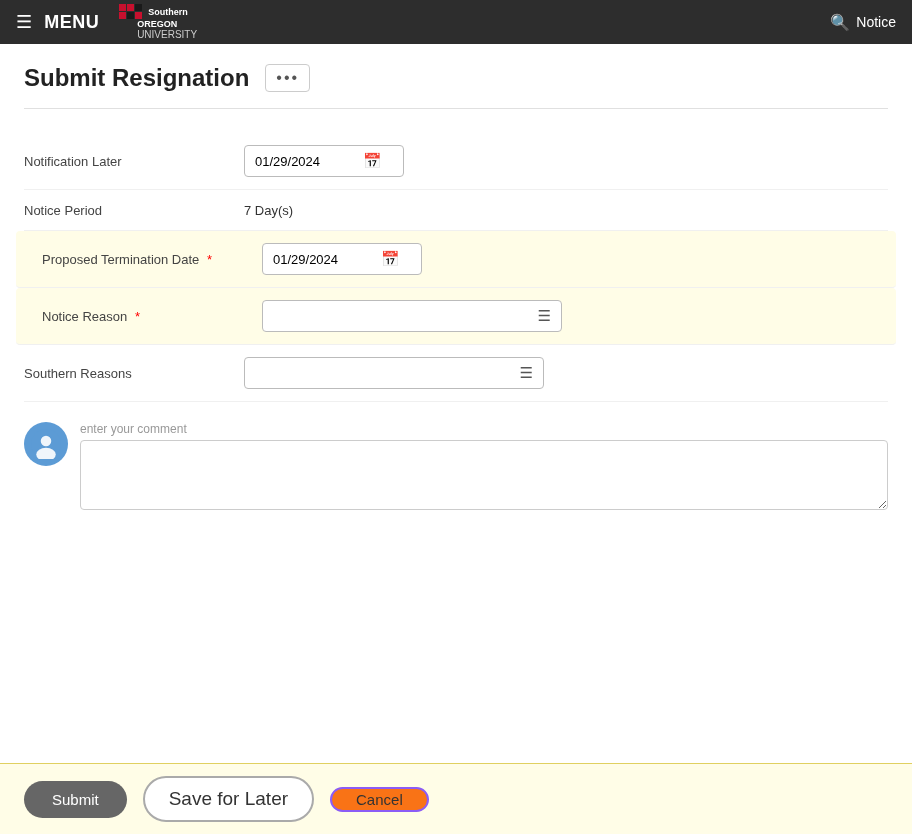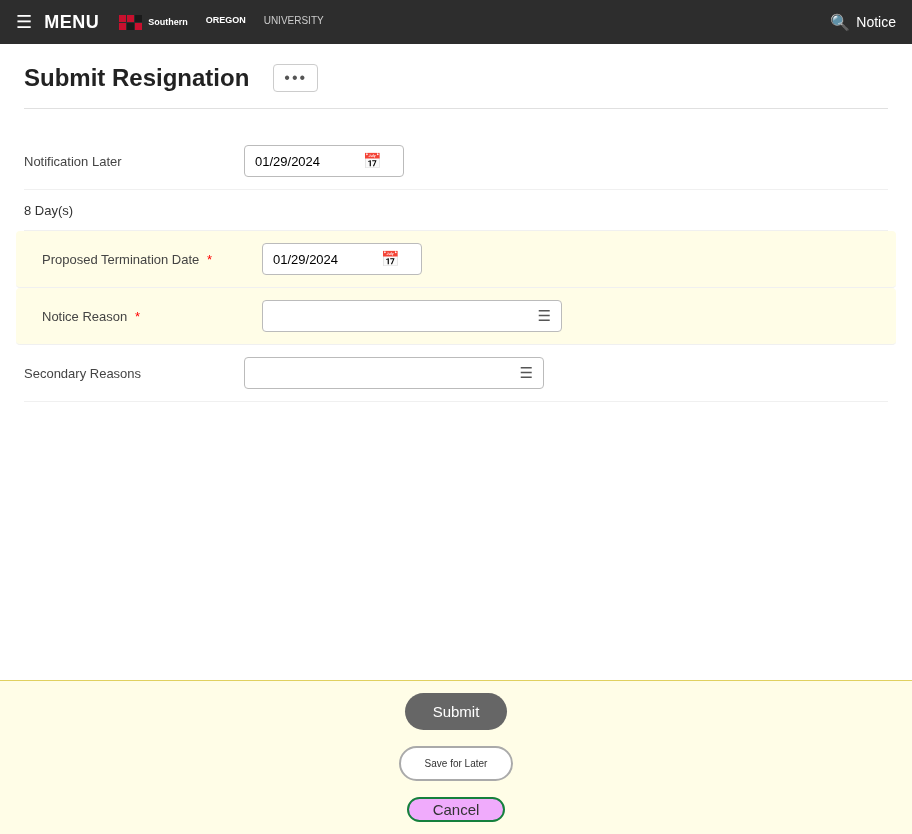--- a/index.html
+++ b/index.html
@@ -23,21 +23,21 @@
     .search-area { display: flex; align-items: center; gap: 6px; color: #fff; font-size: 14px; }
     .search-icon { font-size: 16px; }
 
     
     .main-content { padding: 20px 24px; }
 
     
     .page-title-row {
       display: flex;
       align-items: center;
-      gap: 24px;
+      gap: 16px;
       margin-bottom: 24px;
       padding-bottom: 16px;
       border-bottom: 1px solid #e0e0e0;
     }
     .page-title {
       font-size: 24px;
       font-weight: bold;
       color: #222;
     }
     .more-btn {
@@ -217,60 +217,59 @@
       bottom: 0;
       left: 0;
       right: 0;
       background: #fffde7;
       padding: 12px 24px;
       display: flex;
       align-items: center;
       gap: 16px;
       border-top: 1px solid #e0d060;
       z-index: 100;
-      flex-direction: column;
     }
     .submit-btn {
       background: #666;
       color: #fff;
       border: none;
       border-radius: 24px;
       padding: 10px 28px;
       font-size: 15px;
       cursor: pointer;
       font-weight: 500;
     }
     .save-later-btn {
       background: #fff;
       color: #333;
       border: 2px solid #aaa;
       border-radius: 24px;
       padding: 10px 24px;
-      font-size: 10px;
+      font-size: 19px;
       cursor: pointer;
     }
     .cancel-btn {
-      background: #f0abfc;
+      background: #f97316;
       color: #333;
-      border: 2px solid #15803d;
+      border: 2px solid #8b5cf6;
       border-radius: 24px;
       padding: 2px 24px;
       font-size: 15px;
       cursor: pointer;
     }
   </style>
 </head>
 <body>
 
 <header class="header">
   <div class="header-left">
     <span class="menu-icon">☰</span>
     <span class="menu-label">MENU</span>
     <div class="logo">
-      <div style="display:flex;flex-direction:row;align-items:flex-start;margin-left:8px;">
+      <div style="display:flex;flex-direction:column;align-items:flex-start;margin-left:8px;">
         <div style="display:flex;align-items:center;gap:2px;">
           <div style="display:grid;grid-template-columns:repeat(3,7px);grid-template-rows:repeat(2,7px);gap:1px;margin-right:4px;">
             <div style="background:#c8102e;width:7px;height:7px;"></div>
             <div style="background:#c8102e;width:7px;height:7px;"></div>
             <div style="background:#1a1a1a;width:7px;height:7px;"></div>
             <div style="background:#c8102e;width:7px;height:7px;"></div>
             <div style="background:#1a1a1a;width:7px;height:7px;"></div>
             <div style="background:#c8102e;width:7px;height:7px;"></div>
           </div>
           <span style="font-size:9px;color:#fff;font-weight:bold;">Southern</span>
@@ -299,22 +298,23 @@
       <div class="field-label">Notification Later</div>
       <div class="field-value">
         <div class="date-input-wrapper">
           <input type="text" value="01/29/2024" style="">
           <span class="calendar-icon">📅</span>
         </div>
       </div>
     </div>
 
     <div class="field-row">
-      <div class="field-value">
-        <span class="static-value">8 Day(s)</span>
+      <div class="field-label">Notice Period</div>
+      <div class="field-value">
+        <span class="static-value">7 Day(s)</span>
       </div>
     </div>
 
     <div class="field-row highlighted">
       <div class="field-label">
         <span>Proposed Termination Date</span>
         <span class="required">*</span>
       </div>
       <div class="field-value">
         <div class="date-input-wrapper">
@@ -331,31 +331,44 @@
       </div>
       <div class="field-value">
         <div class="select-input-wrapper">
           <input type="text" style="">
           <span class="list-icon">☰</span>
         </div>
       </div>
     </div>
 
     <div class="field-row">
-      <div class="field-label">Secondary Reasons</div>
+      <div class="field-label">Southern Reasons</div>
       <div class="field-value">
         <div class="select-input-wrapper">
           <input type="text" style="">
           <span class="list-icon">☰</span>
         </div>
       </div>
     </div>
 
   </div>
 
+  <div class="comment-section">
+    <div class="avatar">
+      <svg viewBox="0 0 40 40" fill="none" xmlns="http://www.w3.org/2000/svg">
+        <circle cx="20" cy="20" r="20" fill="#5c9bd5"></circle>
+        <ellipse cx="20" cy="16" rx="7" ry="7" fill="white" opacity="0.9"></ellipse>
+        <ellipse cx="20" cy="34" rx="13" ry="9" fill="white" opacity="0.9"></ellipse>
+      </svg>
+    </div>
+    <div class="comment-box-wrapper">
+      <div class="comment-placeholder">enter your comment</div>
+      <textarea class="comment-textarea" style=""></textarea>
+    </div>
+  </div>
 
 
 </div>
 
 <div class="action-bar">
   <button class="submit-btn">Submit</button>
   <button class="save-later-btn">Save for Later</button>
   <button class="cancel-btn">Cancel</button>
 </div>
 

